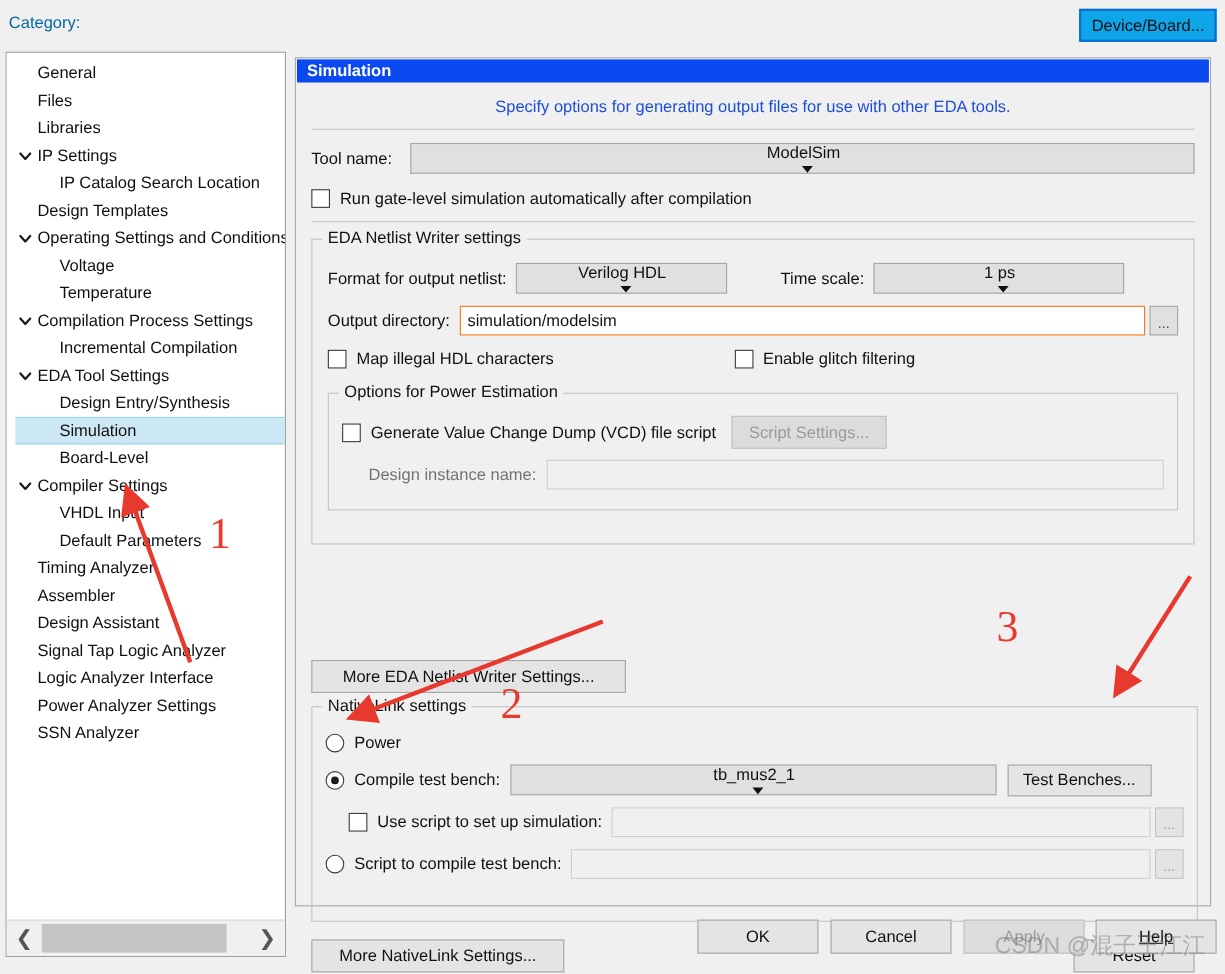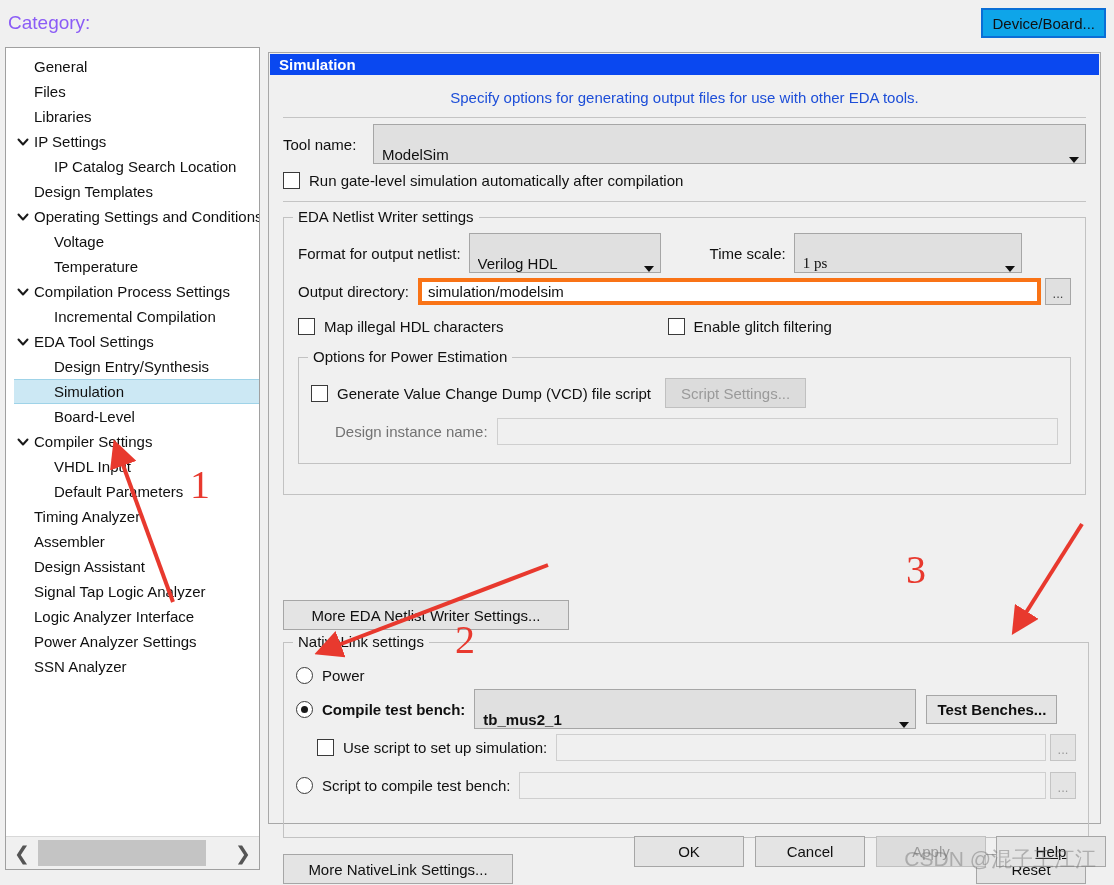--- a/index.html
+++ b/index.html
@@ -15,22 +15,22 @@
     font-size: 15px;
     color: #101010;
     overflow: hidden;
   }
 
   
   #category-label {
     position: absolute;
     left: 8px;
     top: 12px;
-    font-size: 19px;
-    color: #8b5cf6;
+    font-size: 15px;
+    color: #0369a1;
   }
   #device-board-button {
     position: absolute;
     right: 8px;
     top: 8px;
     height: 30px;
     padding: 0 9px;
     background: #0ea5e9;
     border: 2px solid #0a6ed6;
     display: flex;
@@ -171,43 +171,44 @@
 
   .row {
     display: flex;
     align-items: center;
   }
 
   
   .combo {
     background: #e0e0e0;
     border: 1px solid #a6a6a6;
-    height: 40px;
-    box-sizing: border-box;
-    display: flex;
-    align-items: flex-end;
+    height: 28px;
+    box-sizing: border-box;
+    display: flex;
+    align-items: center;
     padding: 0 6px 0 8px;
     font-size: 15px;
     color: #101010;
     position: relative;
+    flex-direction: column;
   }
   .combo .combo-value { flex: 1 1 auto; white-space: nowrap; overflow: hidden; }
   .combo .caret {
     width: 0; height: 0;
     border-left: 5px solid transparent;
     border-right: 5px solid transparent;
     border-top: 6px solid #101010;
     flex: 0 0 auto;
     margin-left: 6px;
   }
 
   
   .textfield {
     background: #ffffff;
-    border: 4px solid #f97316;
+    border: 1px solid #f97316;
     height: 27px;
     box-sizing: border-box;
     display: flex;
     align-items: center;
     padding: 0 6px;
     font-size: 15px;
     color: #101010;
     white-space: nowrap;
     overflow: hidden;
   }
@@ -457,21 +458,21 @@
     <div class="groupbox" id="eda-group">
       <div class="gb-title">EDA Netlist Writer settings</div>
 
       <div class="row" style="margin-top:21px; height:28px;">
         <div style="flex:0 0 auto;">Format for output netlist:</div>
         <div class="combo" style="width:192px; margin-left:8px;">
           <span class="combo-value">Verilog HDL</span>
           <span class="caret"></span>
         </div>
         <div style="flex:0 0 auto; margin-left:49px;">Time scale:</div>
-        <div class="combo" style="width:228px; margin-left:8px;font-family:Liberation Serif, serif;">
+        <div class="combo" style="width:228px; margin-left:8px;">
           <span class="combo-value">1 ps</span>
           <span class="caret"></span>
         </div>
       </div>
 
       <div class="row" style="margin-top:11px; height:27px;">
         <div style="flex:0 0 auto;">Output directory:</div>
         <div class="textfield" style="flex:1 1 auto; margin-left:9px;">simulation/modelsim</div>
         <div class="browse-btn" style="margin-left:4px;">...</div>
       </div>
@@ -502,21 +503,21 @@
     <div class="button" id="more-eda-button">More EDA Netlist Writer Settings...</div>
 
     <div class="groupbox" id="nativelink-group">
       <div class="gb-title">NativeLink settings</div>
 
       <div class="row" style="margin-top:21px; height:22px;">
         <span class="radio"></span>
         <span class="radio-label">Power</span>
       </div>
 
-      <div class="row" style="margin-top:9px; height:28px;font-weight:bold;">
+      <div class="row" style="margin-top:9px; height:28px;">
         <span class="radio checked"></span>
         <span class="radio-label" style="flex:0 0 auto;">Compile test bench:</span>
         <div class="combo" style="width:442px; margin-left:9px;">
           <span class="combo-value">tb_mus2_1</span>
           <span class="caret"></span>
         </div>
         <div class="button" style="margin-left:10px; width:131px; height:29px;">Test Benches...</div>
       </div>
 
       <div class="row" style="margin-top:11px; height:27px;">

